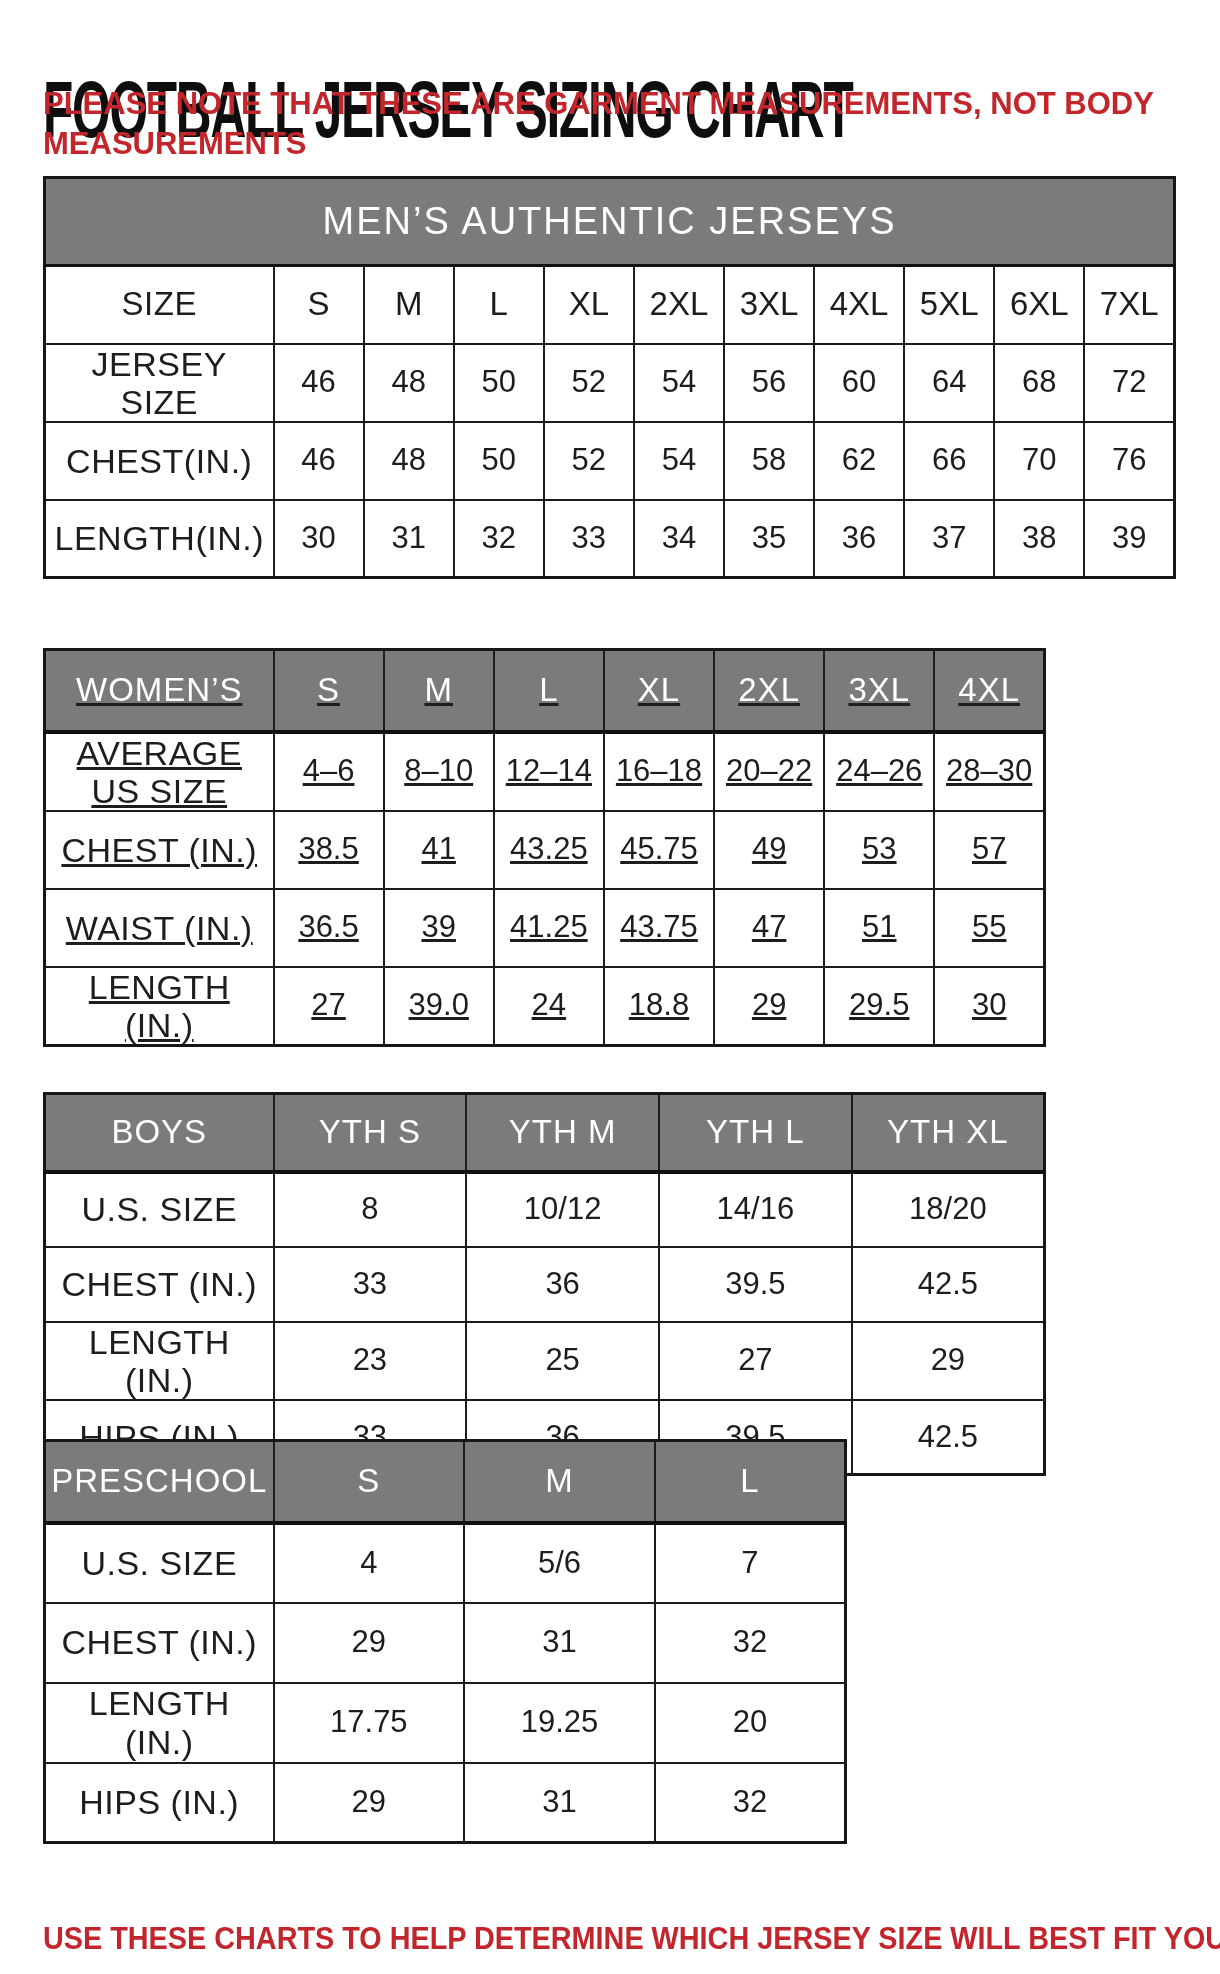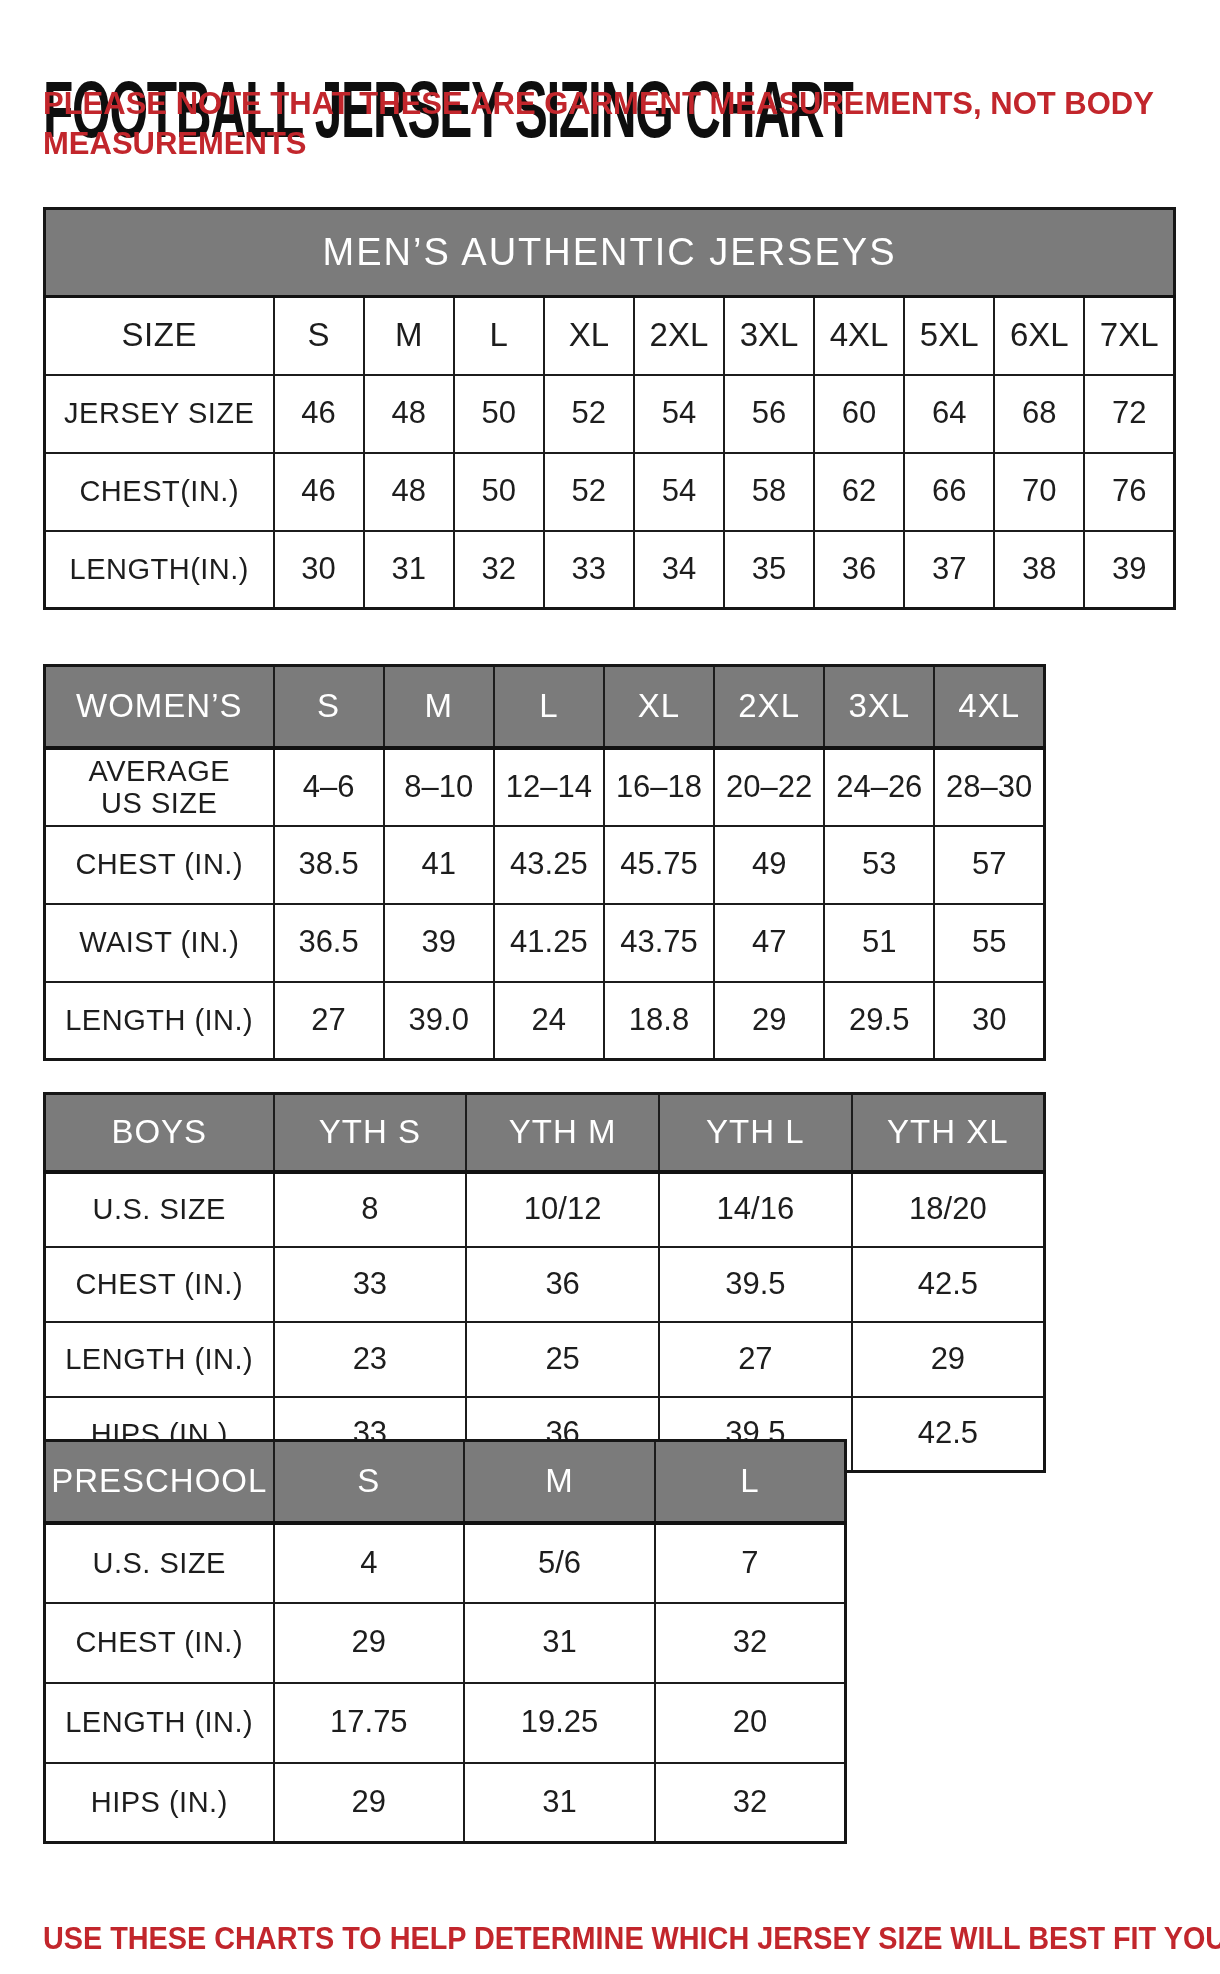--- a/index.html
+++ b/index.html
@@ -51,24 +51,24 @@
     background: #7b7b7b; color: #ffffff;
     font-size: 38px; letter-spacing: 2px;
     border-bottom: 3px solid #111111;
   }
   table.sizing-table tr.head-row td.gray {
     background: #7b7b7b; color: #ffffff;
     font-size: 33px; letter-spacing: 1px;
     border-bottom: 4px solid #111111;
   }
   table.sizing-table tr.cols-row td { font-size: 33px; }
-  table.sizing-table td.row-label { font-size: 29px; letter-spacing: 0.5px; }
-
-  .t-mens      { top: 207px;  width: 1130px; }
-  .t-womens    { top: 664px;  width: 1000px; }
+  table.sizing-table td.row-label { font-size: 34px; letter-spacing: 0.5px; }
+
+  .t-mens      { top: 176px;  width: 1130px; }
+  .t-womens    { top: 648px;  width: 1000px; text-decoration: underline; }
   .t-boys      { top: 1092px; width: 1000px; }
   .t-preschool { top: 1439px; width: 801px;  }
 
   .t-mens tr          { height: 78px; }
   .t-mens tr.banner-row { height: 88px; }
   .t-womens tr        { height: 78px; }
   .t-womens tr.head-row { height: 82px; }
   .t-boys tr          { height: 75px; }
   .t-boys tr.head-row { height: 78px; }
   .t-preschool tr     { height: 80px; }

